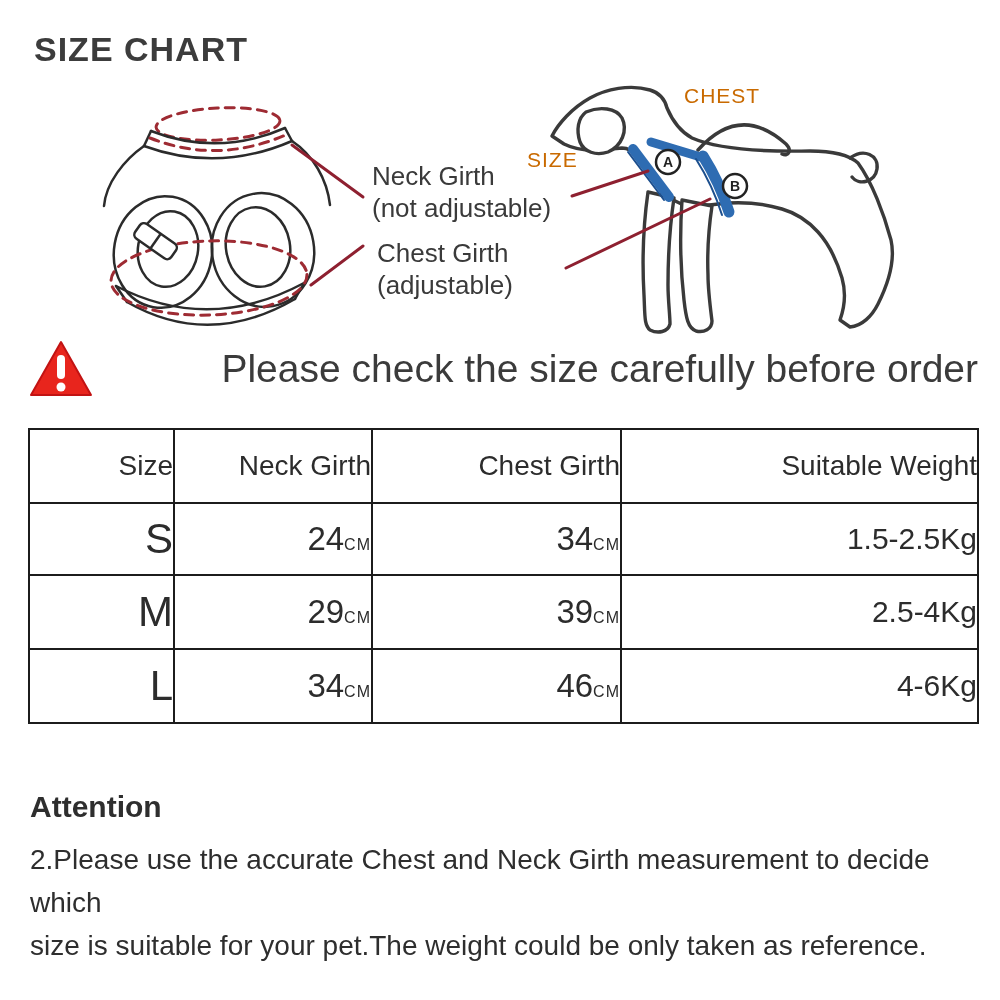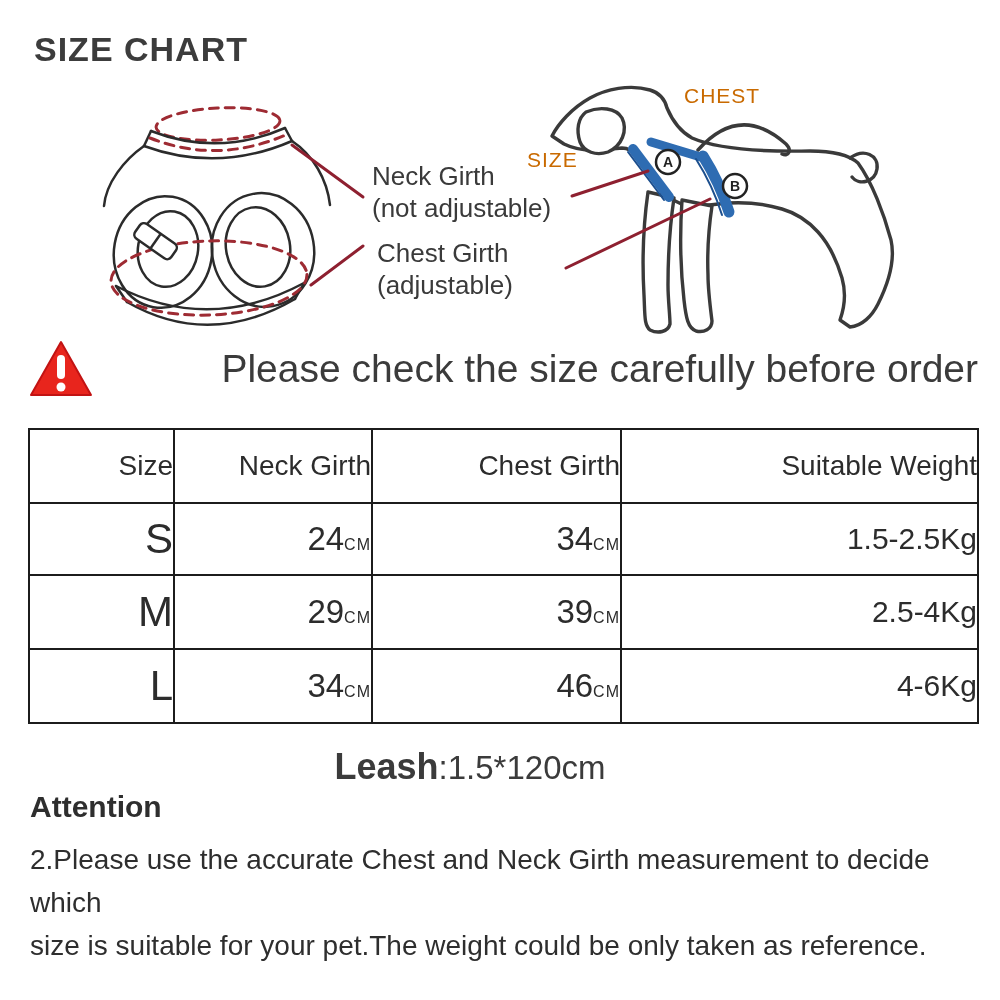--- a/index.html
+++ b/index.html
@@ -168,23 +168,20 @@
       </tr>
       <tr style="height:74px;">
         <td class="size-letter">L</td>
         <td><span class="cell-num">34</span><span class="cell-unit">CM</span></td>
         <td><span class="cell-num">46</span><span class="cell-unit">CM</span></td>
         <td class="cell-weight">4-6Kg</td>
       </tr>
     </tbody>
   </table>
 
-  <div class="abs" id="leash-line">
-    <span class="leash-label">Leash</span><span class="leash-value">:1.5*120cm</span>
-  </div>
 
   <div class="abs" id="attention-heading">Attention</div>
   <div class="abs" id="notes">
     <div>2.Please use the accurate Chest and Neck Girth measurement to decide which</div>
     <div>size is suitable for your pet.The weight could be only taken as reference.</div>
   </div>
 
 </div>
 
 </body></html>

